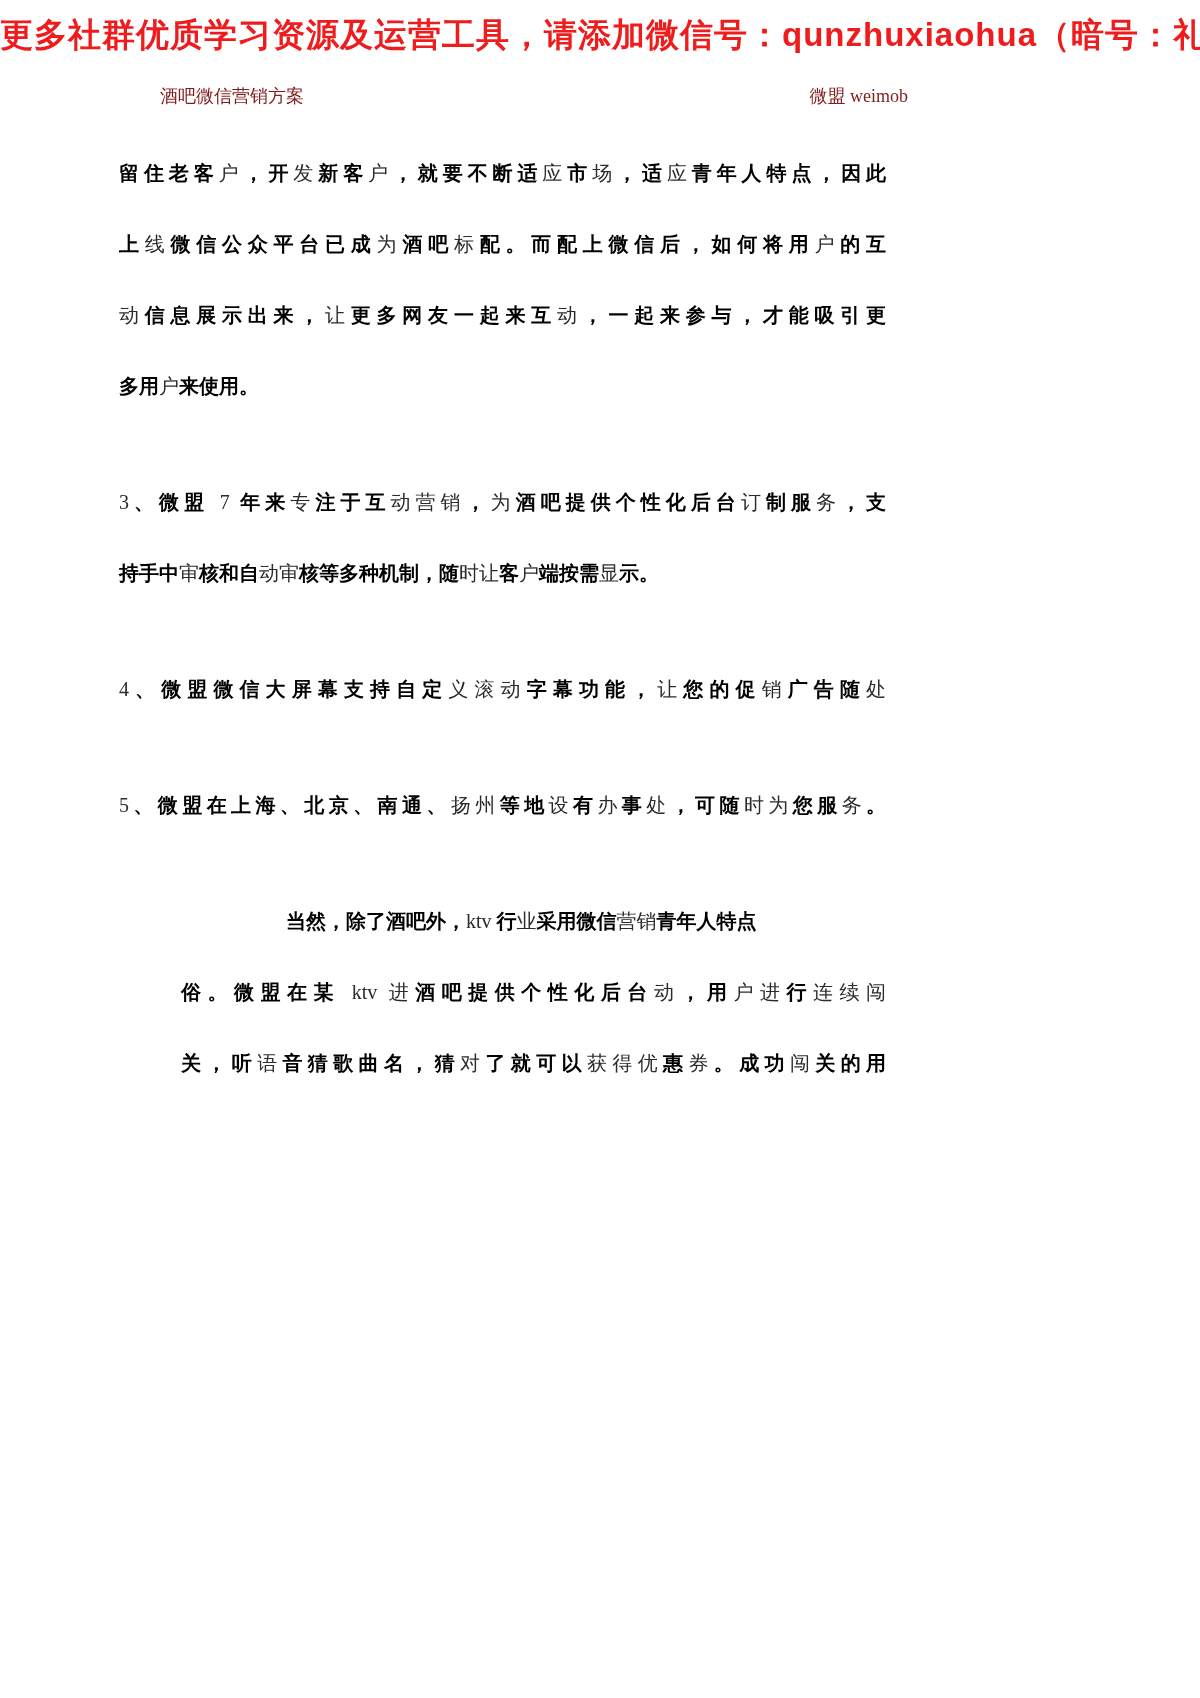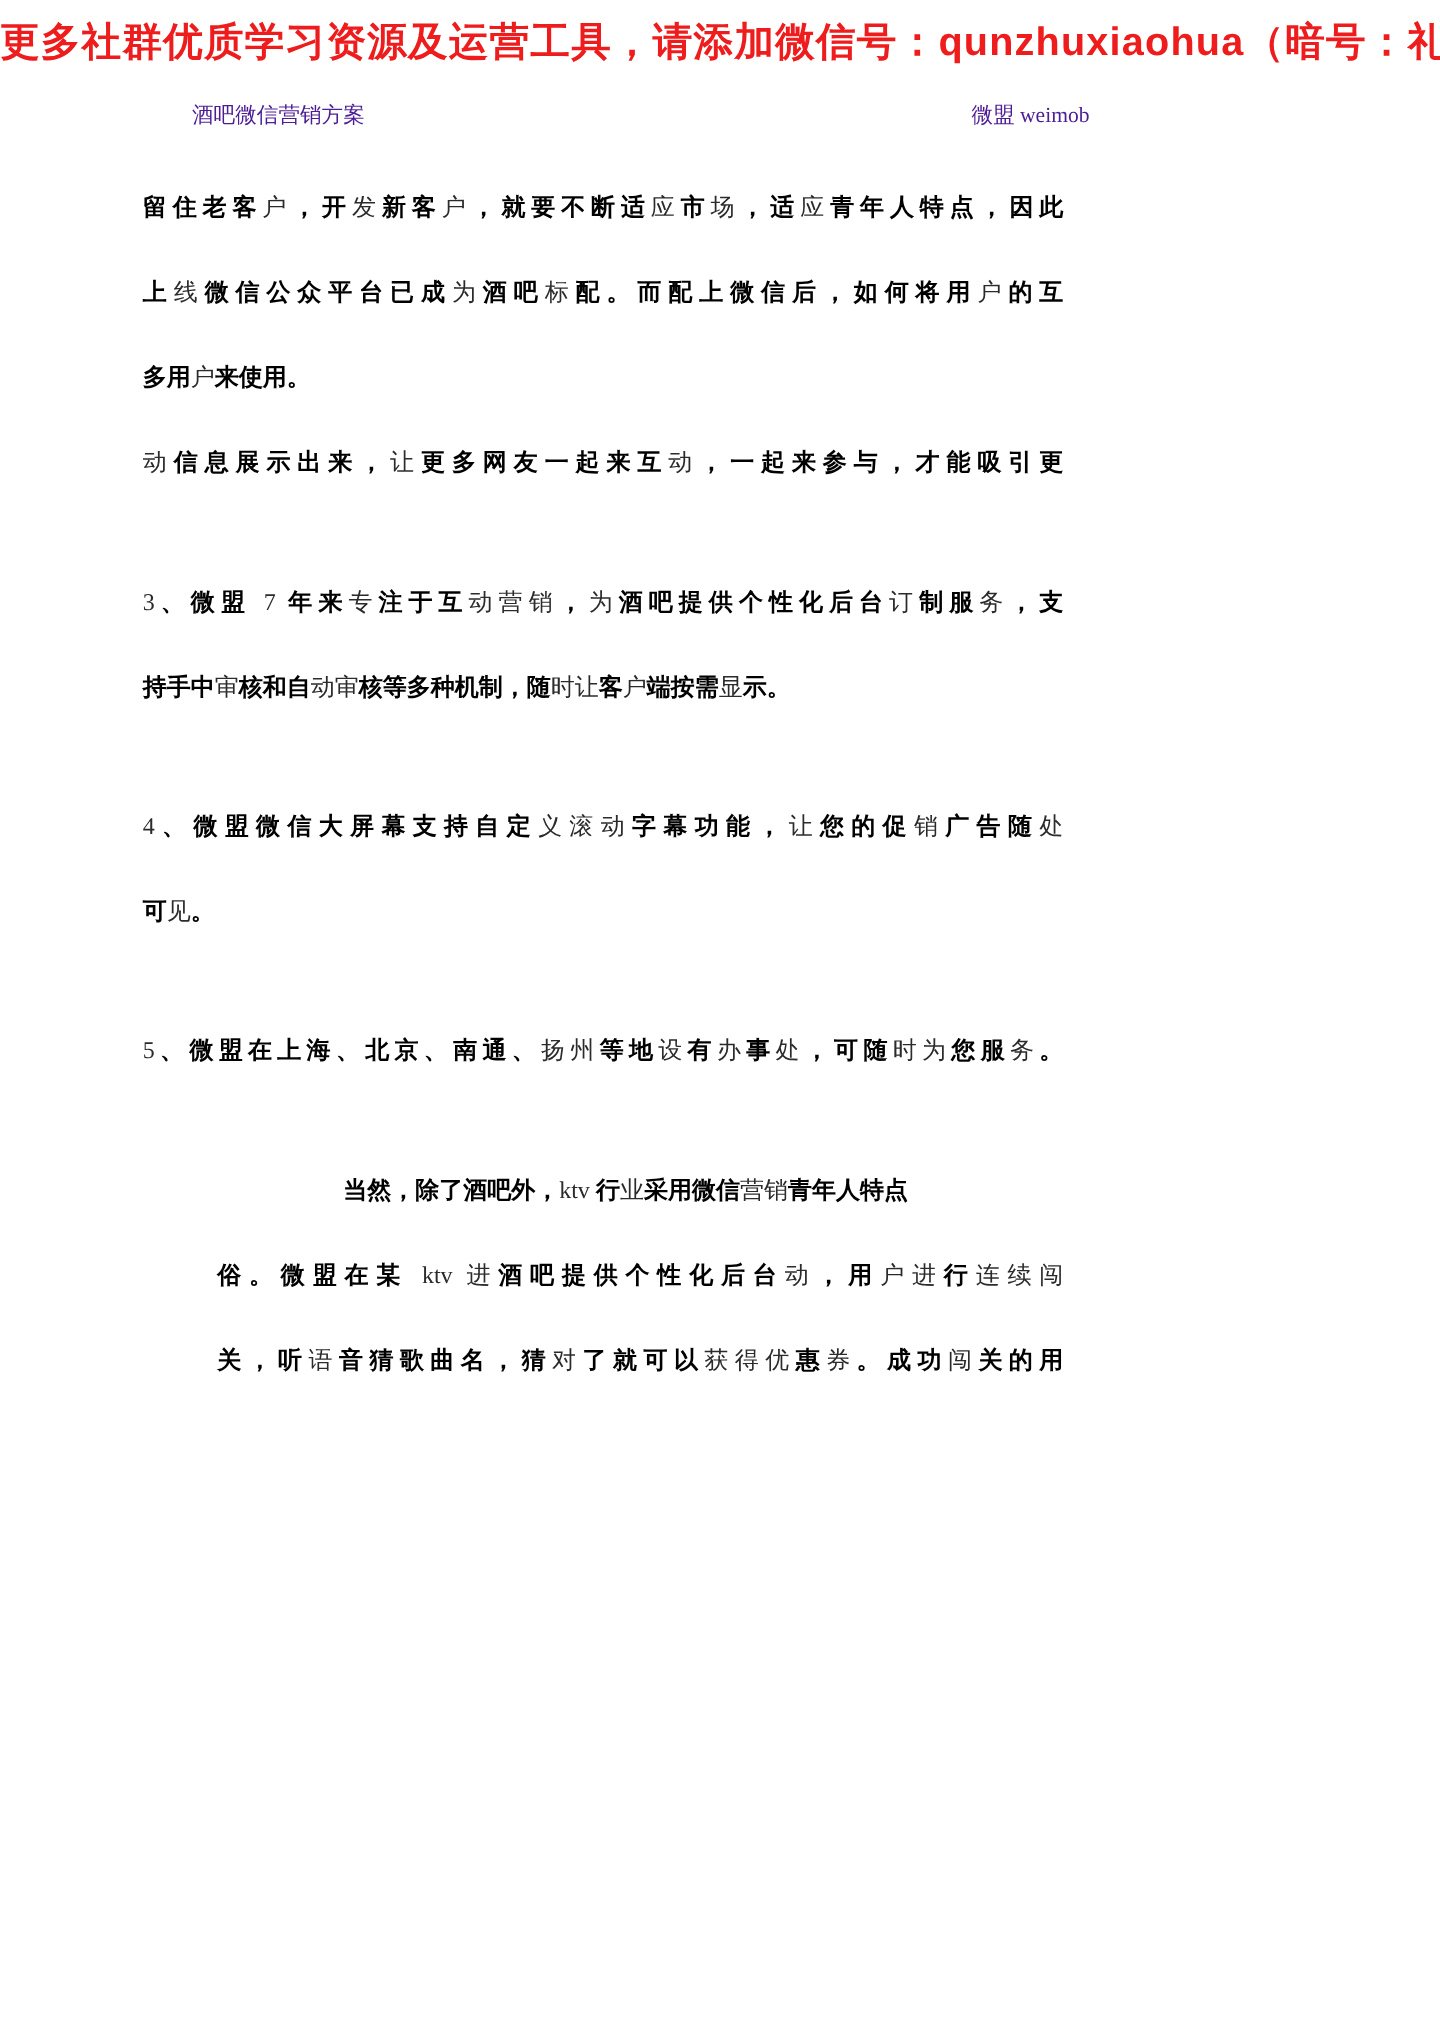--- a/index.html
+++ b/index.html
@@ -21,21 +21,21 @@
     white-space:nowrap;
   }
   
   .doc-header{
     margin:26px 292px 0 160px;
     display:flex;
     justify-content:space-between;
     align-items:center;
     font-family:"Liberation Serif","DejaVu Serif",serif;
     font-size:18px;
-    color:#4c1d95;
+    color:#7f1d1d;
   }
   
   .doc-body{
     margin-top:30px;
     margin-left:119px;
     width:767px;
     font-size:20px;
     color:#000;
   }
   .para{margin:0 0 45px 0;}
@@ -69,30 +69,29 @@
 <div class="page">
   <div class="banner" style="color: rgb(238, 28, 28);">更多社群优质学习资源及运营工具，请添加微信号：qunzhuxiaohua（暗号：礼物）领取</div>
   <div class="doc-header">
     <span>酒吧微信营销方案</span>
     <span>微盟 weimob</span>
   </div>
   <div class="doc-body" id="doc-body">
       <div class="para">
         <div class="tline just"><span class="seg-b">留住老客</span><span class="seg-l">户</span><span class="seg-b">，开</span><span class="seg-l">发</span><span class="seg-b">新客</span><span class="seg-l">户</span><span class="seg-b">，就要不断适</span><span class="seg-l">应</span><span class="seg-b">市</span><span class="seg-l">场</span><span class="seg-b">，适</span><span class="seg-l">应</span><span class="seg-b">青年人特点，因此</span></div>
         <div class="tline just"><span class="seg-b">上</span><span class="seg-l">线</span><span class="seg-b">微信公众平台已成</span><span class="seg-l">为</span><span class="seg-b">酒吧</span><span class="seg-l">标</span><span class="seg-b">配。而配上微信后，如何将用</span><span class="seg-l">户</span><span class="seg-b">的互</span></div>
+        <div class="tline just"><span class="seg-l">动</span><span class="seg-b">信息展示出来，</span><span class="seg-l">让</span><span class="seg-b">更多网友一起来互</span><span class="seg-l">动</span><span class="seg-b">，一起来参与，才能吸引更</span></div>
         <div class="tline"><span class="seg-b">多用</span><span class="seg-l">户</span><span class="seg-b">来使用。</span></div>
-        <div class="tline just"><span class="seg-l">动</span><span class="seg-b">信息展示出来，</span><span class="seg-l">让</span><span class="seg-b">更多网友一起来互</span><span class="seg-l">动</span><span class="seg-b">，一起来参与，才能吸引更</span></div>
       </div>
       <div class="para">
         <div class="tline just"><span class="seg-l">3</span><span class="seg-b">、微盟 </span><span class="seg-l">7</span><span class="seg-b"> 年来</span><span class="seg-l">专</span><span class="seg-b">注于互</span><span class="seg-l">动营销</span><span class="seg-b">，</span><span class="seg-l">为</span><span class="seg-b">酒吧提供个性化后台</span><span class="seg-l">订</span><span class="seg-b">制服</span><span class="seg-l">务</span><span class="seg-b">，支</span></div>
         <div class="tline"><span class="seg-b">持手中</span><span class="seg-l">审</span><span class="seg-b">核和自</span><span class="seg-l">动审</span><span class="seg-b">核等多种机制，随</span><span class="seg-l">时让</span><span class="seg-b">客</span><span class="seg-l">户</span><span class="seg-b">端按需</span><span class="seg-l">显</span><span class="seg-b">示。</span></div>
       </div>
       <div class="para">
         <div class="tline just"><span class="seg-l">4</span><span class="seg-b">、微盟微信大屏幕支持自定</span><span class="seg-l">义滚动</span><span class="seg-b">字幕功能，</span><span class="seg-l">让</span><span class="seg-b">您的促</span><span class="seg-l">销</span><span class="seg-b">广告随</span><span class="seg-l">处</span></div>
-        <div class="tline"><span class="seg-b">可</span><span class="seg-l">见</span><span class="seg-b">。</span></div>
       </div>
       <div class="para">
         <div class="tline just"><span class="seg-l">5</span><span class="seg-b">、微盟在上海、北京、南通、</span><span class="seg-l">扬州</span><span class="seg-b">等地</span><span class="seg-l">设</span><span class="seg-b">有</span><span class="seg-l">办</span><span class="seg-b">事</span><span class="seg-l">处</span><span class="seg-b">，可随</span><span class="seg-l">时为</span><span class="seg-b">您服</span><span class="seg-l">务</span><span class="seg-b">。</span></div>
       </div>
       <div class="para offset">
         <div class="tline findent"><span class="seg-b">当然，除了酒吧外，</span><span class="seg-l">ktv </span><span class="seg-b">行</span><span class="seg-l">业</span><span class="seg-b">采用微信</span><span class="seg-l">营销</span><span class="seg-b">青年人特点</span></div>
         <div class="tline just"><span class="seg-b">俗。微盟在某</span><span class="seg-l"> ktv 进</span><span class="seg-b">酒吧提供个性化后台</span><span class="seg-l">动</span><span class="seg-b">，用</span><span class="seg-l">户进</span><span class="seg-b">行</span><span class="seg-l">连续闯</span></div>
         <div class="tline just"><span class="seg-b">关，听</span><span class="seg-l">语</span><span class="seg-b">音猜歌曲名，猜</span><span class="seg-l">对</span><span class="seg-b">了就可以</span><span class="seg-l">获得优</span><span class="seg-b">惠</span><span class="seg-l">券</span><span class="seg-b">。成功</span><span class="seg-l">闯</span><span class="seg-b">关的用</span></div>
       </div>
     </div>

